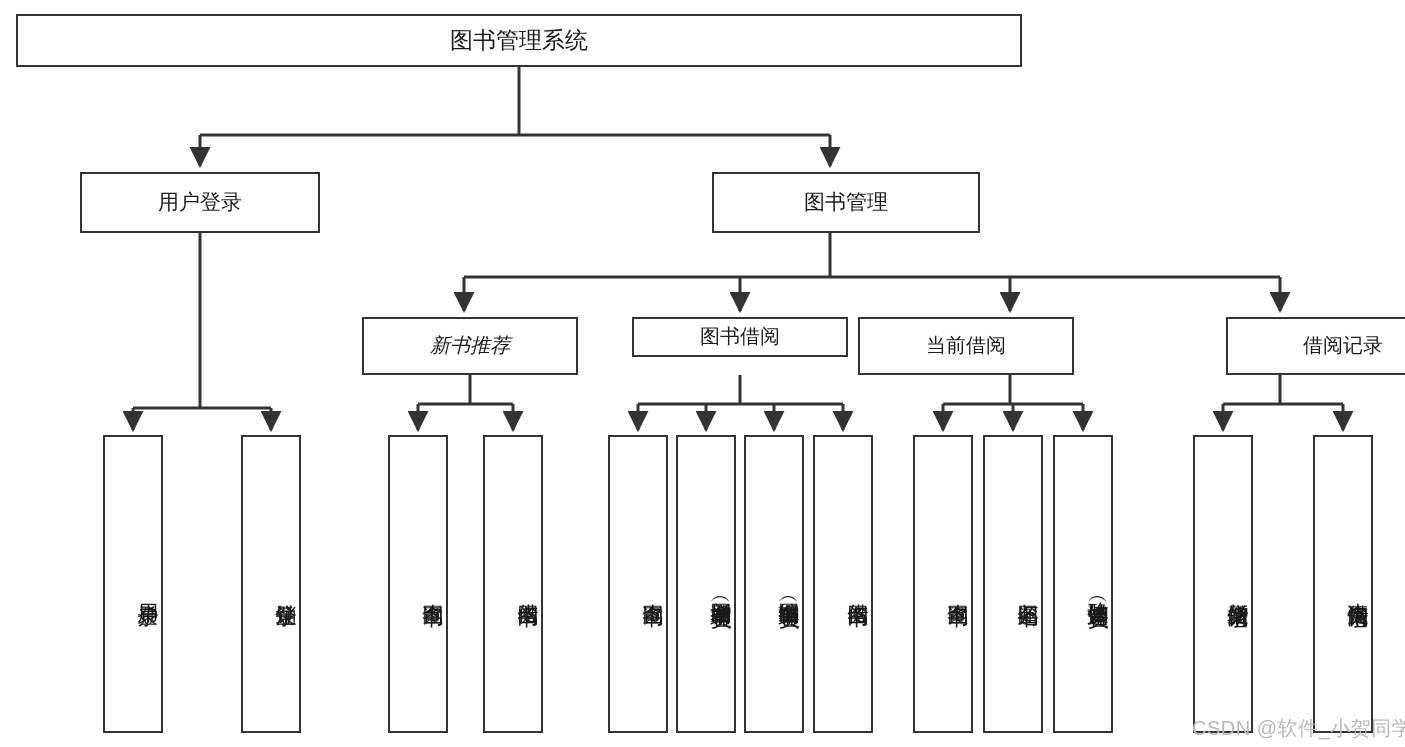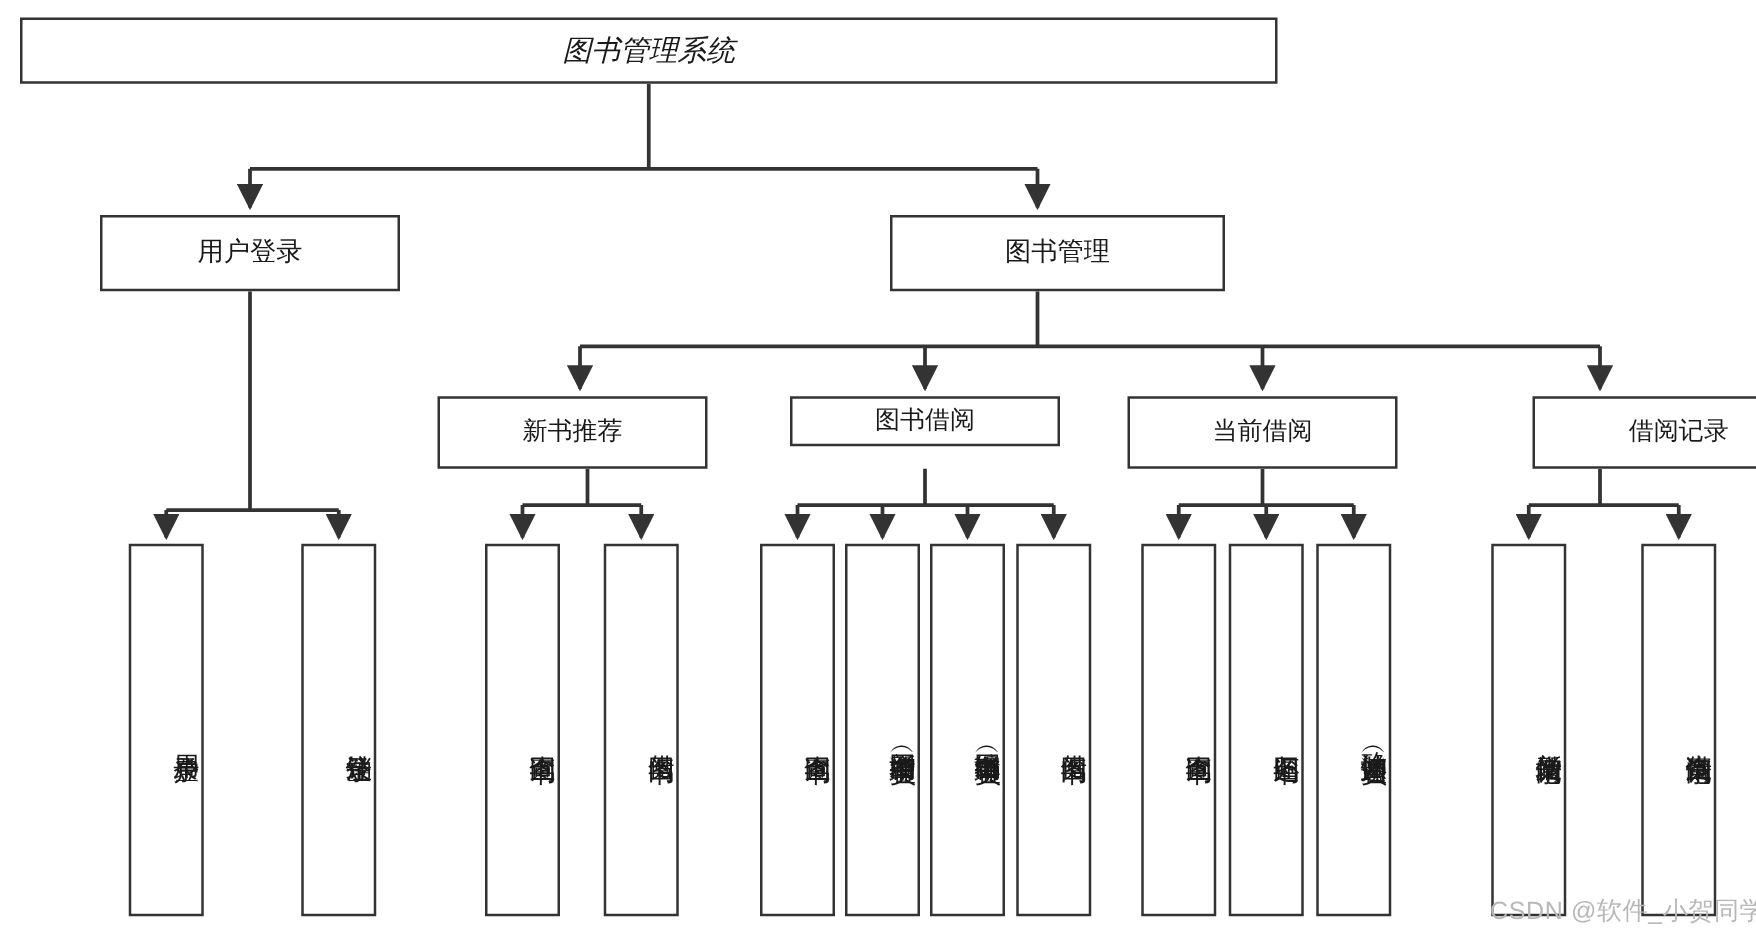--- a/index.html
+++ b/index.html
@@ -32,21 +32,20 @@
     background: #ffffff;
     display: flex;
     align-items: center;
     justify-content: center;
     text-align: center;
     color: #1a1a1a;
     line-height: 1.28;
   }
   .node.root {
     font-size: 23px;
-    font-style: italic;
   }
   .node.level2 {
     font-size: 21px;
   }
   .node.level3 {
     font-size: 20px;
   }
   .node.leaf {
     font-size: 21px;
     writing-mode: vertical-rl;
@@ -127,27 +126,27 @@
     <span class="label">图书管理系统</span>
   </div>
 
   <div class="node level2" style="left:80px; top:172px; width:240px; height:61px;">
     <span class="label">用户登录</span>
   </div>
   <div class="node level2" style="left:712px; top:172px; width:268px; height:61px;">
     <span class="label">图书管理</span>
   </div>
 
-  <div class="node level3" style="left:350px; top:317px; width:216px; height:58px;">
+  <div class="node level3" style="left:362px; top:317px; width:216px; height:58px;font-style:italic;">
     <span class="label">新书推荐</span>
   </div>
   <div class="node level3" style="left:632px; top:317px; width:216px; height:40px;">
     <span class="label">图书借阅</span>
   </div>
-  <div class="node level3" style="left:902px; top:317px; width:216px; height:58px;">
+  <div class="node level3" style="left:858px; top:317px; width:216px; height:58px;">
     <span class="label">当前借阅</span>
   </div>
   <div class="node level3" style="left:1226px; top:317px; width:217px; height:58px;padding-left:17px;">
     <span class="label">借阅记录</span>
   </div>
 
   <div class="node leaf" style="left:103px; top:435px; width:60px; height:298px;">
     <span class="label">用户登录</span>
   </div>
   <div class="node leaf" style="left:241px; top:435px; width:60px; height:298px;">

